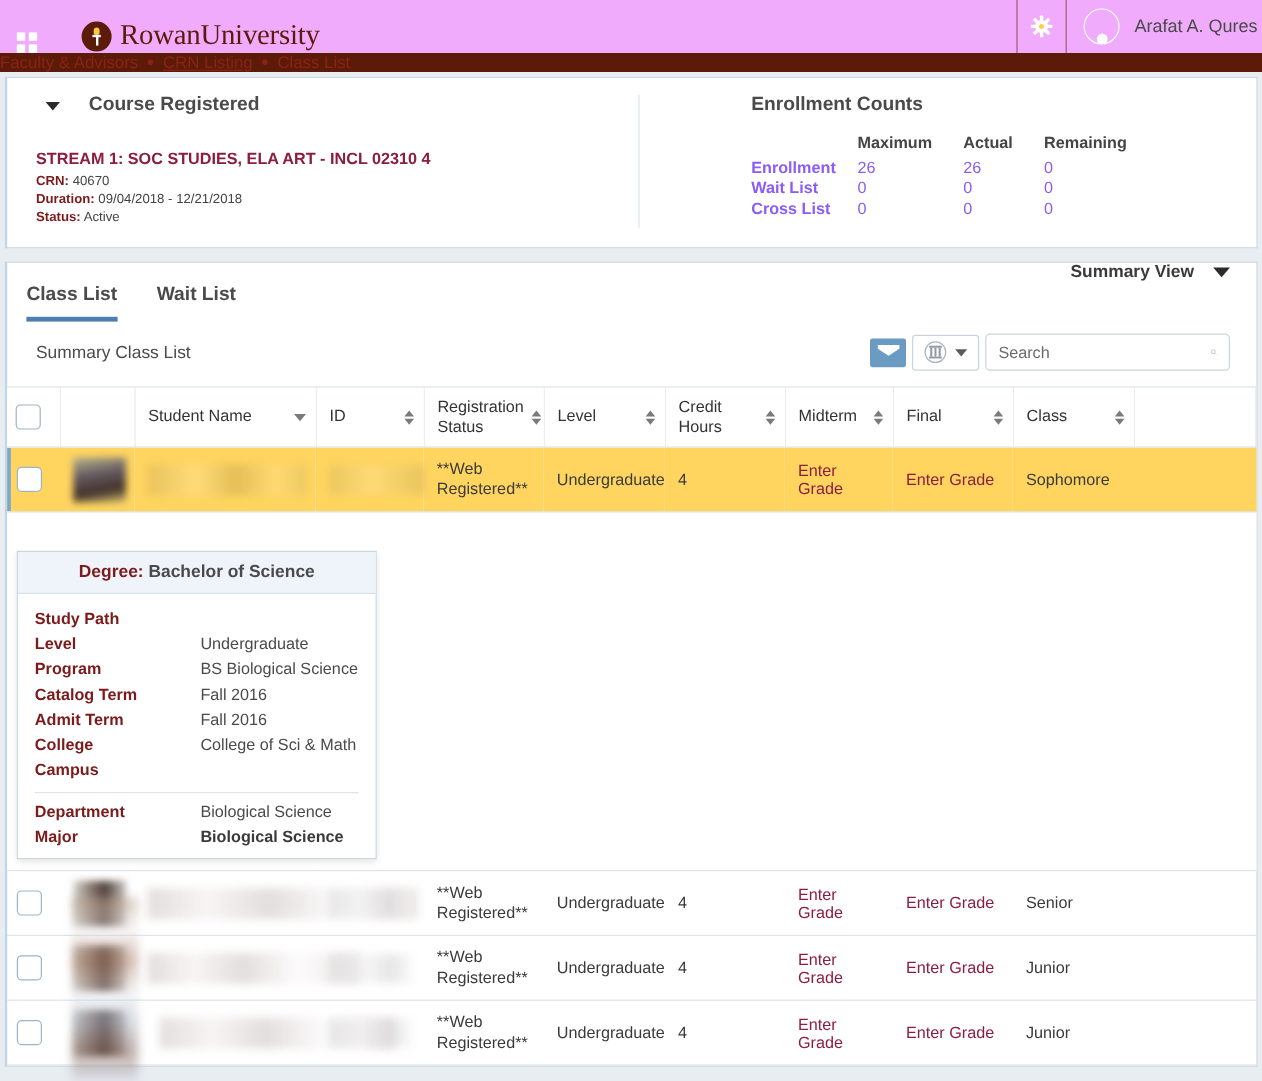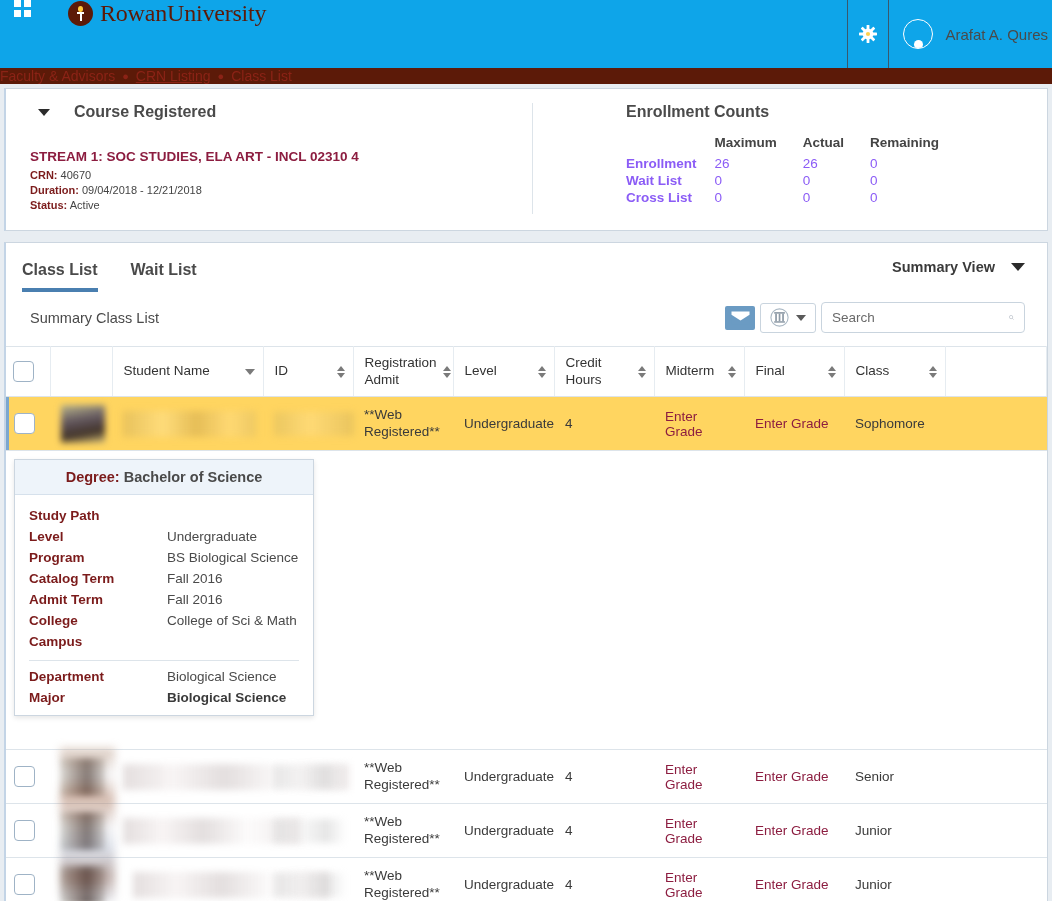--- a/index.html
+++ b/index.html
@@ -12,24 +12,24 @@
 
   body {
     font-family: "Liberation Sans", sans-serif;
     background: #e8edf2;
     font-size: 13px;
     color: #333;
   }
 
   
   .topbar {
-    height: 68px;
-    background: #0ea5e9;
-    display: flex;
-    align-items: flex-start;
+    height: 44px;
+    background: #f0abfc;
+    display: flex;
+    align-items: flex-end;
     position: relative;
   }
   .waffle {
     width: 44px;
     display: flex;
     align-items: center;
     justify-content: center;
     cursor: pointer;
   }
   .waffle-grid {
@@ -251,21 +251,21 @@
     padding: 4px 0 9px 0;
     margin-left: 33px;
     cursor: pointer;
     border-bottom: 4px solid transparent;
   }
   .tab:first-child { margin-left: 16px; }
   .tab.active { border-bottom-color: #4A7FB0; }
   .summary-view {
     position: absolute;
     right: 22px;
-    top: 16px;
+    top: 0;
     display: flex;
     align-items: center;
     font-size: 14.5px;
     font-weight: bold;
     color: #3a3a3a;
     cursor: pointer;
   }
   .summary-view .caret-dn2 {
     width: 0; height: 0;
     border-left: 7px solid transparent;
@@ -716,21 +716,21 @@
             <div class="th-inner">
               <span class="th-label">ID</span>
               <span class="sorter">
                   <span class="up"></span>
                   <span class="dn"></span>
                 </span>
             </div>
           </th>
           <th>
             <div class="th-inner">
-              <span class="th-label">Registration Admit</span>
+              <span class="th-label">Registration Status</span>
               <span class="sorter">
                   <span class="up"></span>
                   <span class="dn"></span>
                 </span>
             </div>
           </th>
           <th>
             <div class="th-inner">
               <span class="th-label">Level</span>
               <span class="sorter">

